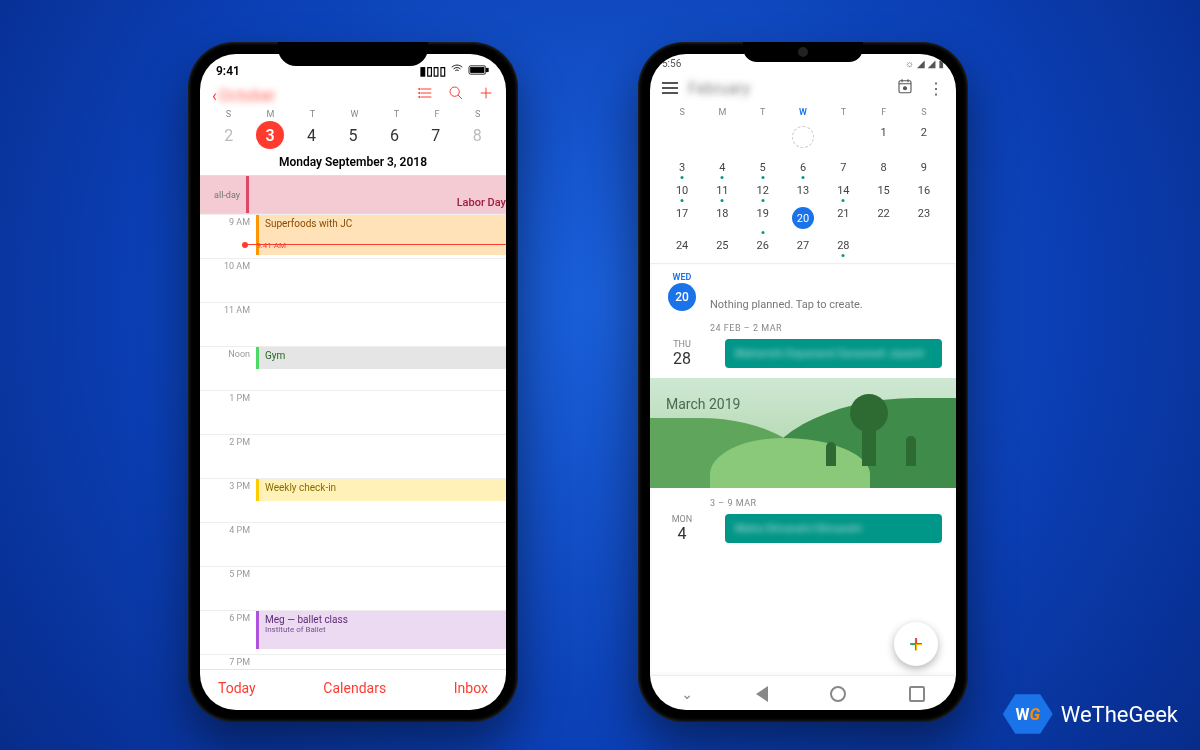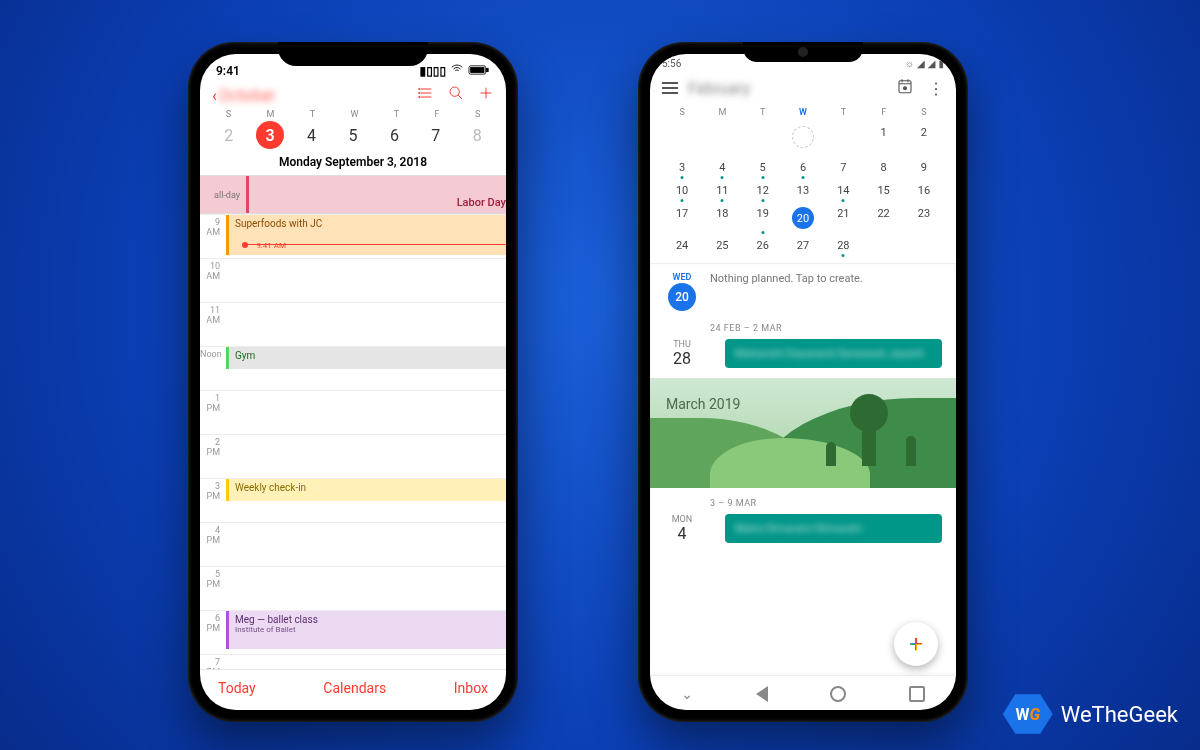--- a/index.html
+++ b/index.html
@@ -36,21 +36,21 @@
   .ios-week .hdr { font-size:9px; color:#888; padding:2px 0; }
   .ios-week .day { font-size:16px; color:#333; width:28px; height:28px; display:flex; align-items:center; justify-content:center; border-radius:50%; }
   .ios-week .day.sel { background:#ff3b30; color:#fff; font-weight:600; }
   .ios-week .day.wknd { color:#bbb; }
   .ios-date { text-align:center; font-size:12px; font-weight:600; padding:2px 0 6px; }
   .allday { display:flex; align-items:center; background:#f4cad3; border-top:1px solid #ddd; border-bottom:1px solid #ddd; }
   .allday .lbl { width:46px; text-align:right; font-size:9px; color:#777; padding-right:6px; }
   .allday .ev { flex:1; font-size:11px; color:#9c1f3c; padding:20px 0 4px 6px; font-weight:500; border-left:3px solid #de4867;text-align:right;}
   .sched { flex:1; overflow:hidden; position:relative; background:#fff; }
   .hour { display:flex; height:44px; border-top:1px solid #eee; }
-  .hour .lbl { width:26px; text-align:right; font-size:9px; color:#999; padding:2px 6px 0 0; }
+  .hour .lbl { width:56px; text-align:right; font-size:9px; color:#999; padding:2px 6px 0 0; }
   .hour .slot { flex:1; position:relative; }
   .ev-block { position:absolute; left:0; right:0; font-size:10px; padding:3px 6px; border-left:3px solid; overflow:hidden; }
   .ev-orange { background:#ffe2b8; border-color:#ff9500; color:#8a4b00; top:0; height:40px; }
   .ev-green { background:#e5e5e5; border-color:#4cd964; color:#1e6b1e; top:0; height:22px; }
   .ev-yellow { background:#fff1b8; border-color:#ffcc00; color:#8a6d00; top:0; height:22px; }
   .ev-purple { background:#ecd9f2; border-color:#af52de; color:#5b2d73; top:0; height:38px; }
   .ev-purple .sub { font-size:8px; opacity:.8; }
   .nowline { position:absolute; left:46px; right:0; height:0; border-top:1px solid #ff3b30; }
   .nowline::before { content:""; position:absolute; left:-4px; top:-3px; width:6px; height:6px; border-radius:50%; background:#ff3b30; }
   .nowtxt { position:absolute; left:0; width:44px; text-align:right; font-size:8px; color:#ff3b30; transform:translateY(-4px); padding-right:4px;}
@@ -68,21 +68,21 @@
   .and-cal { padding:0 14px 6px; }
   .and-cal .row { display:flex; justify-content:space-between; }
   .and-cal .hdr { font-size:9px; color:#888; width:13%; text-align:center; padding:4px 0; }
   .and-cal .hdr.sel { color:#1a73e8; font-weight:600; }
   .and-cal .d { font-size:11px; color:#444; width:13%; text-align:center; padding:5px 0; position:relative; }
   .and-cal .d.grey { color:#bbb; }
   .and-cal .d .dot { position:absolute; bottom:0; left:50%; transform:translateX(-50%); width:3px; height:3px; border-radius:50%; background:#009688; }
   .and-cal .d.selblue span { display:inline-flex; width:22px; height:22px; background:#1a73e8; color:#fff; border-radius:50%; align-items:center; justify-content:center; }
   .and-cal .d.outline span { display:inline-flex; width:22px; height:22px; border:1px dashed #ccc; border-radius:50%; align-items:center; justify-content:center; }
   .and-body { flex:1; overflow:hidden; background:#fff; border-top:1px solid #eee; box-shadow:0 -1px 4px rgba(0,0,0,.05) inset; display:flex; flex-direction:column; font-size:11px; color:#444; }
-  .and-row { display:flex; align-items:flex-start; padding:8px 14px; gap:10px; }
+  .and-row { display:flex; align-items:flex-end; padding:8px 14px; gap:10px; }
   .circ { width:28px; height:28px; border-radius:50%; background:#1a73e8; color:#fff; display:flex; align-items:center; justify-content:center; font-size:12px; font-weight:500;}
   .stack { display:flex; flex-direction:column; line-height:1.2; }
   .stack .top { font-size:9px; color:#1a73e8; font-weight:600;}
   .range { font-size:9px; color:#888; padding:4px 14px 2px 60px; letter-spacing:.5px; }
   .day-row { display:flex; align-items:center; gap:25px; padding:4px 14px; }
   .day-label { width:36px; text-align:center; }
   .day-label .dw { font-size:9px; color:#888; }
   .day-label .dn { font-size:16px; color:#333; }
   .pill { flex:1; background:#009688; color:#fff; border-radius:4px; padding:8px 10px; font-size:11px; }
   .pill-blur { color:transparent; text-shadow:0 0 6px rgba(255,255,255,.8);}

